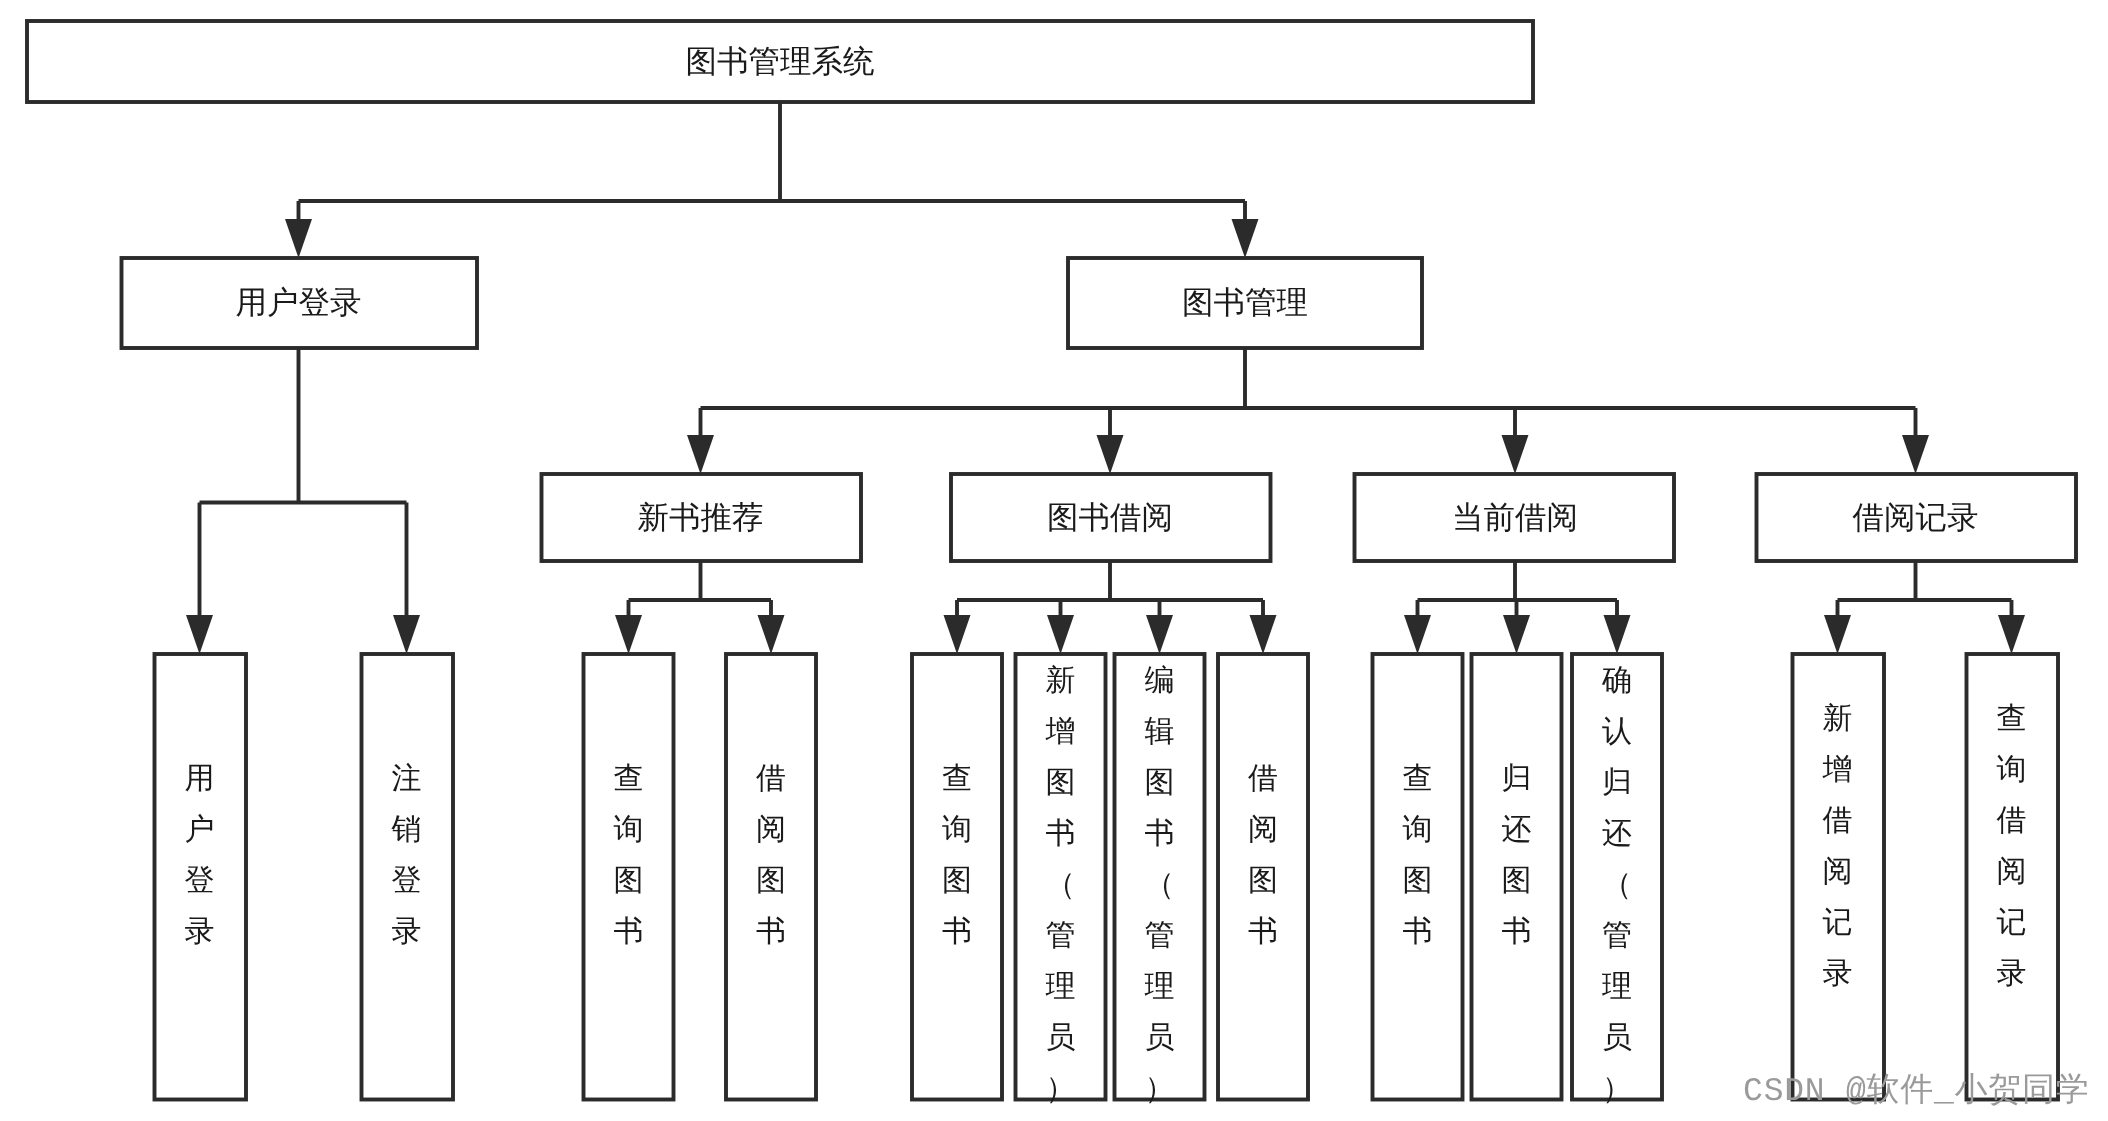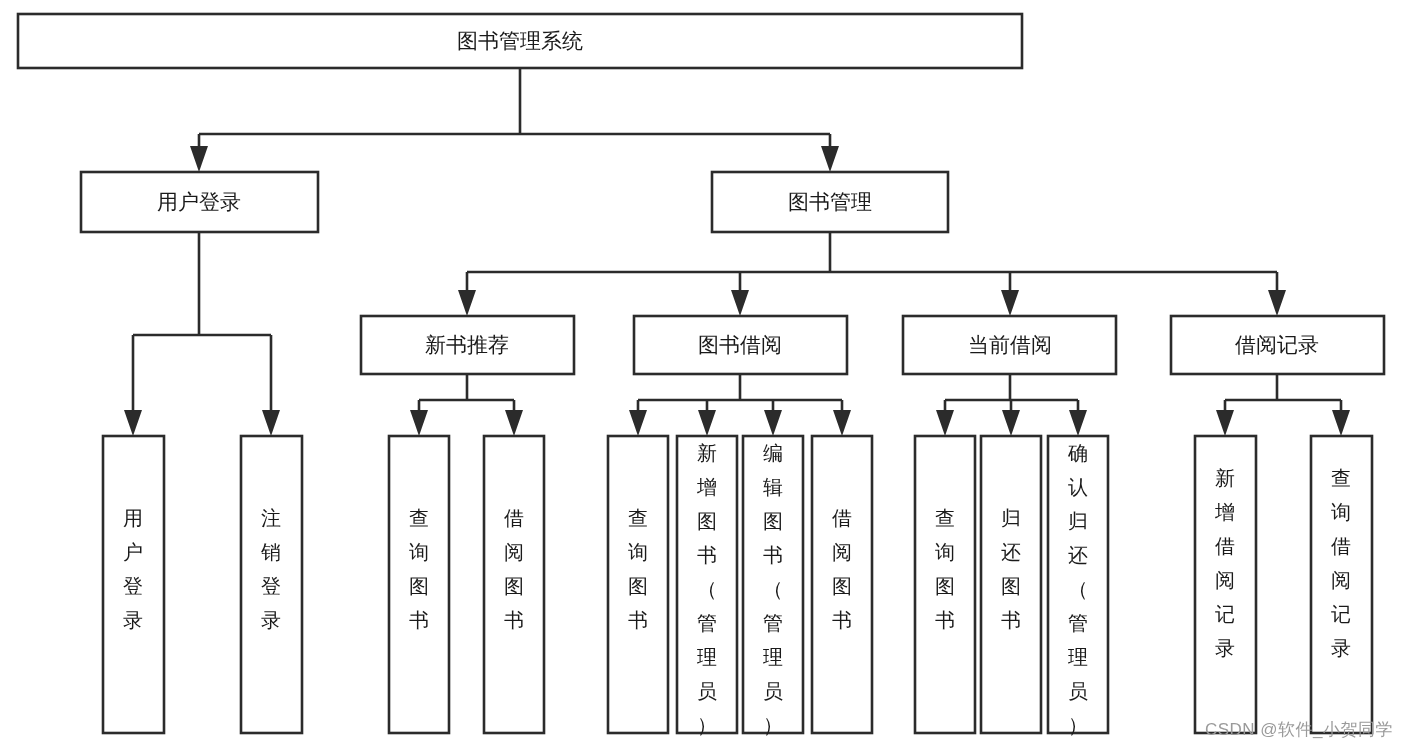--- a/index.html
+++ b/index.html
@@ -54,22 +54,22 @@
   .node-label-v {
     font-family: "DejaVu Sans", "Liberation Sans", sans-serif;
     fill: #1a1a1a;
     font-size: 20px;
     text-anchor: middle;
   }
   .watermark {
     position: absolute;
     right: 12px;
     bottom: 6px;
-    font-family: Liberation Sans, sans-serif;
-    font-size: 17px;
+    font-family: Liberation Mono, monospace;
+    font-size: 22px;
     color: #9a9a9a;
     white-space: nowrap;
     letter-spacing: 0.5px;
     pointer-events: none;
   }
 </style>
 </head>
 <body>
 
 <div id="diagram-root">

